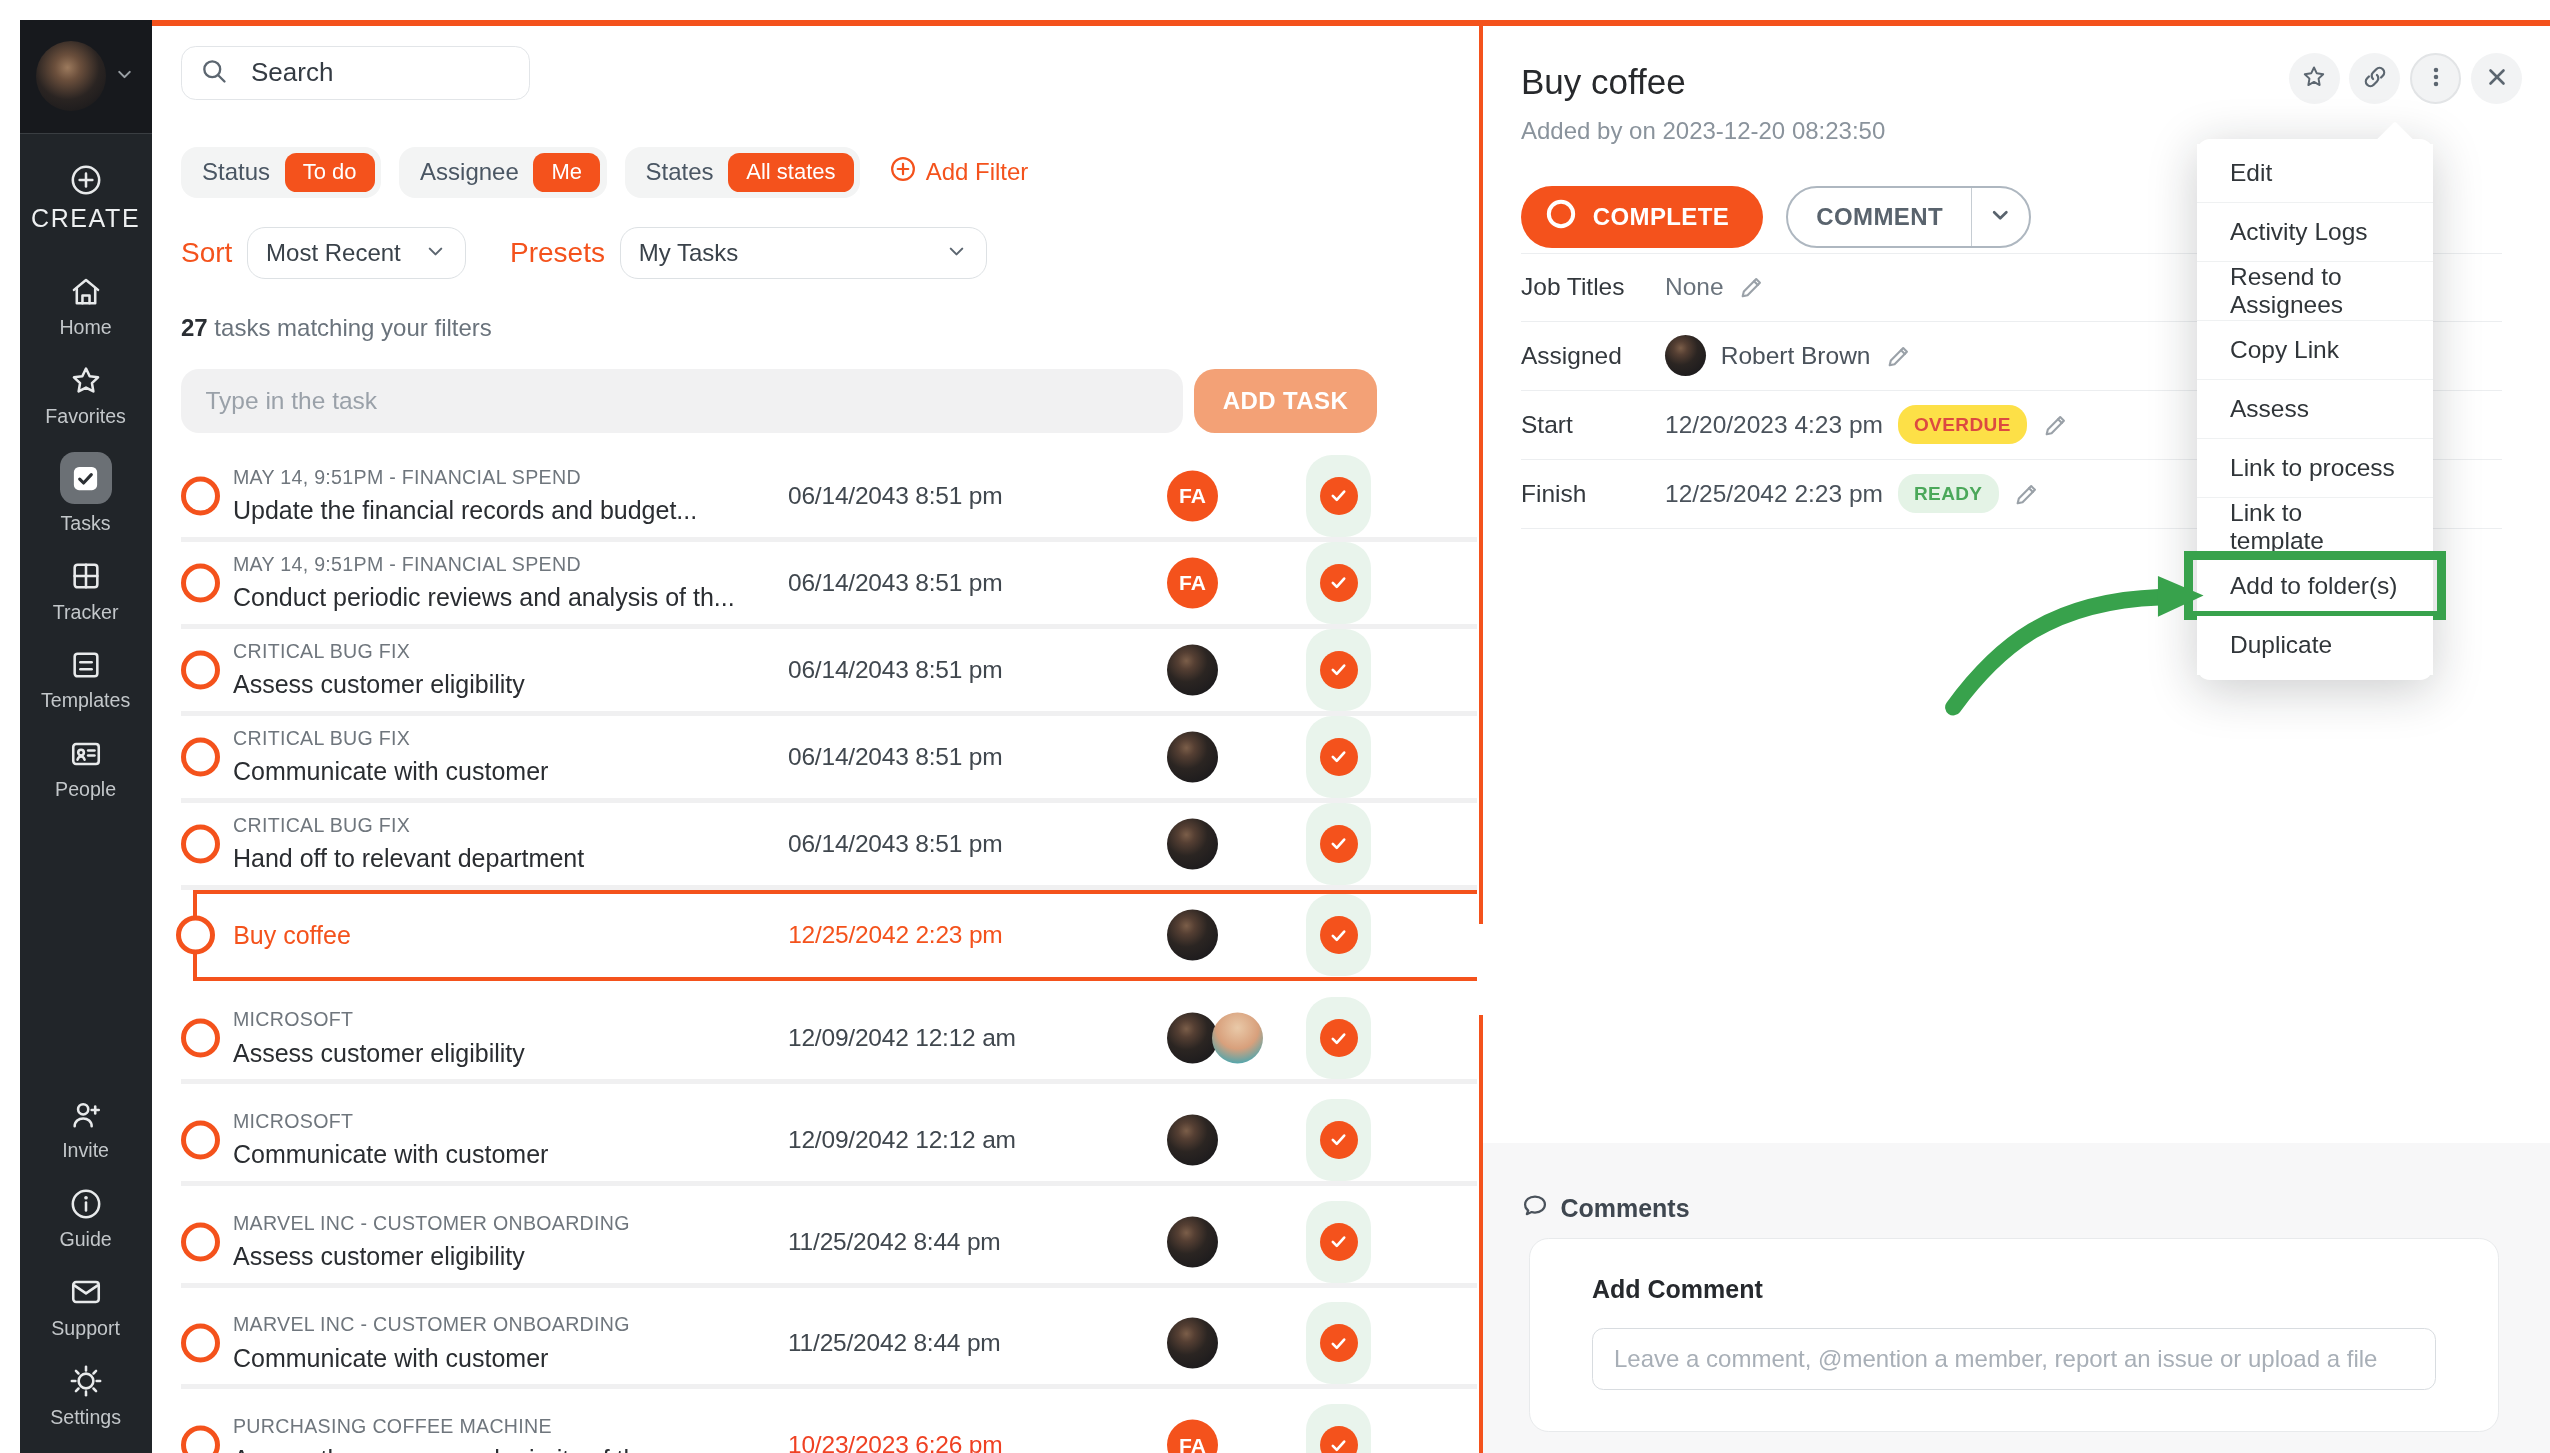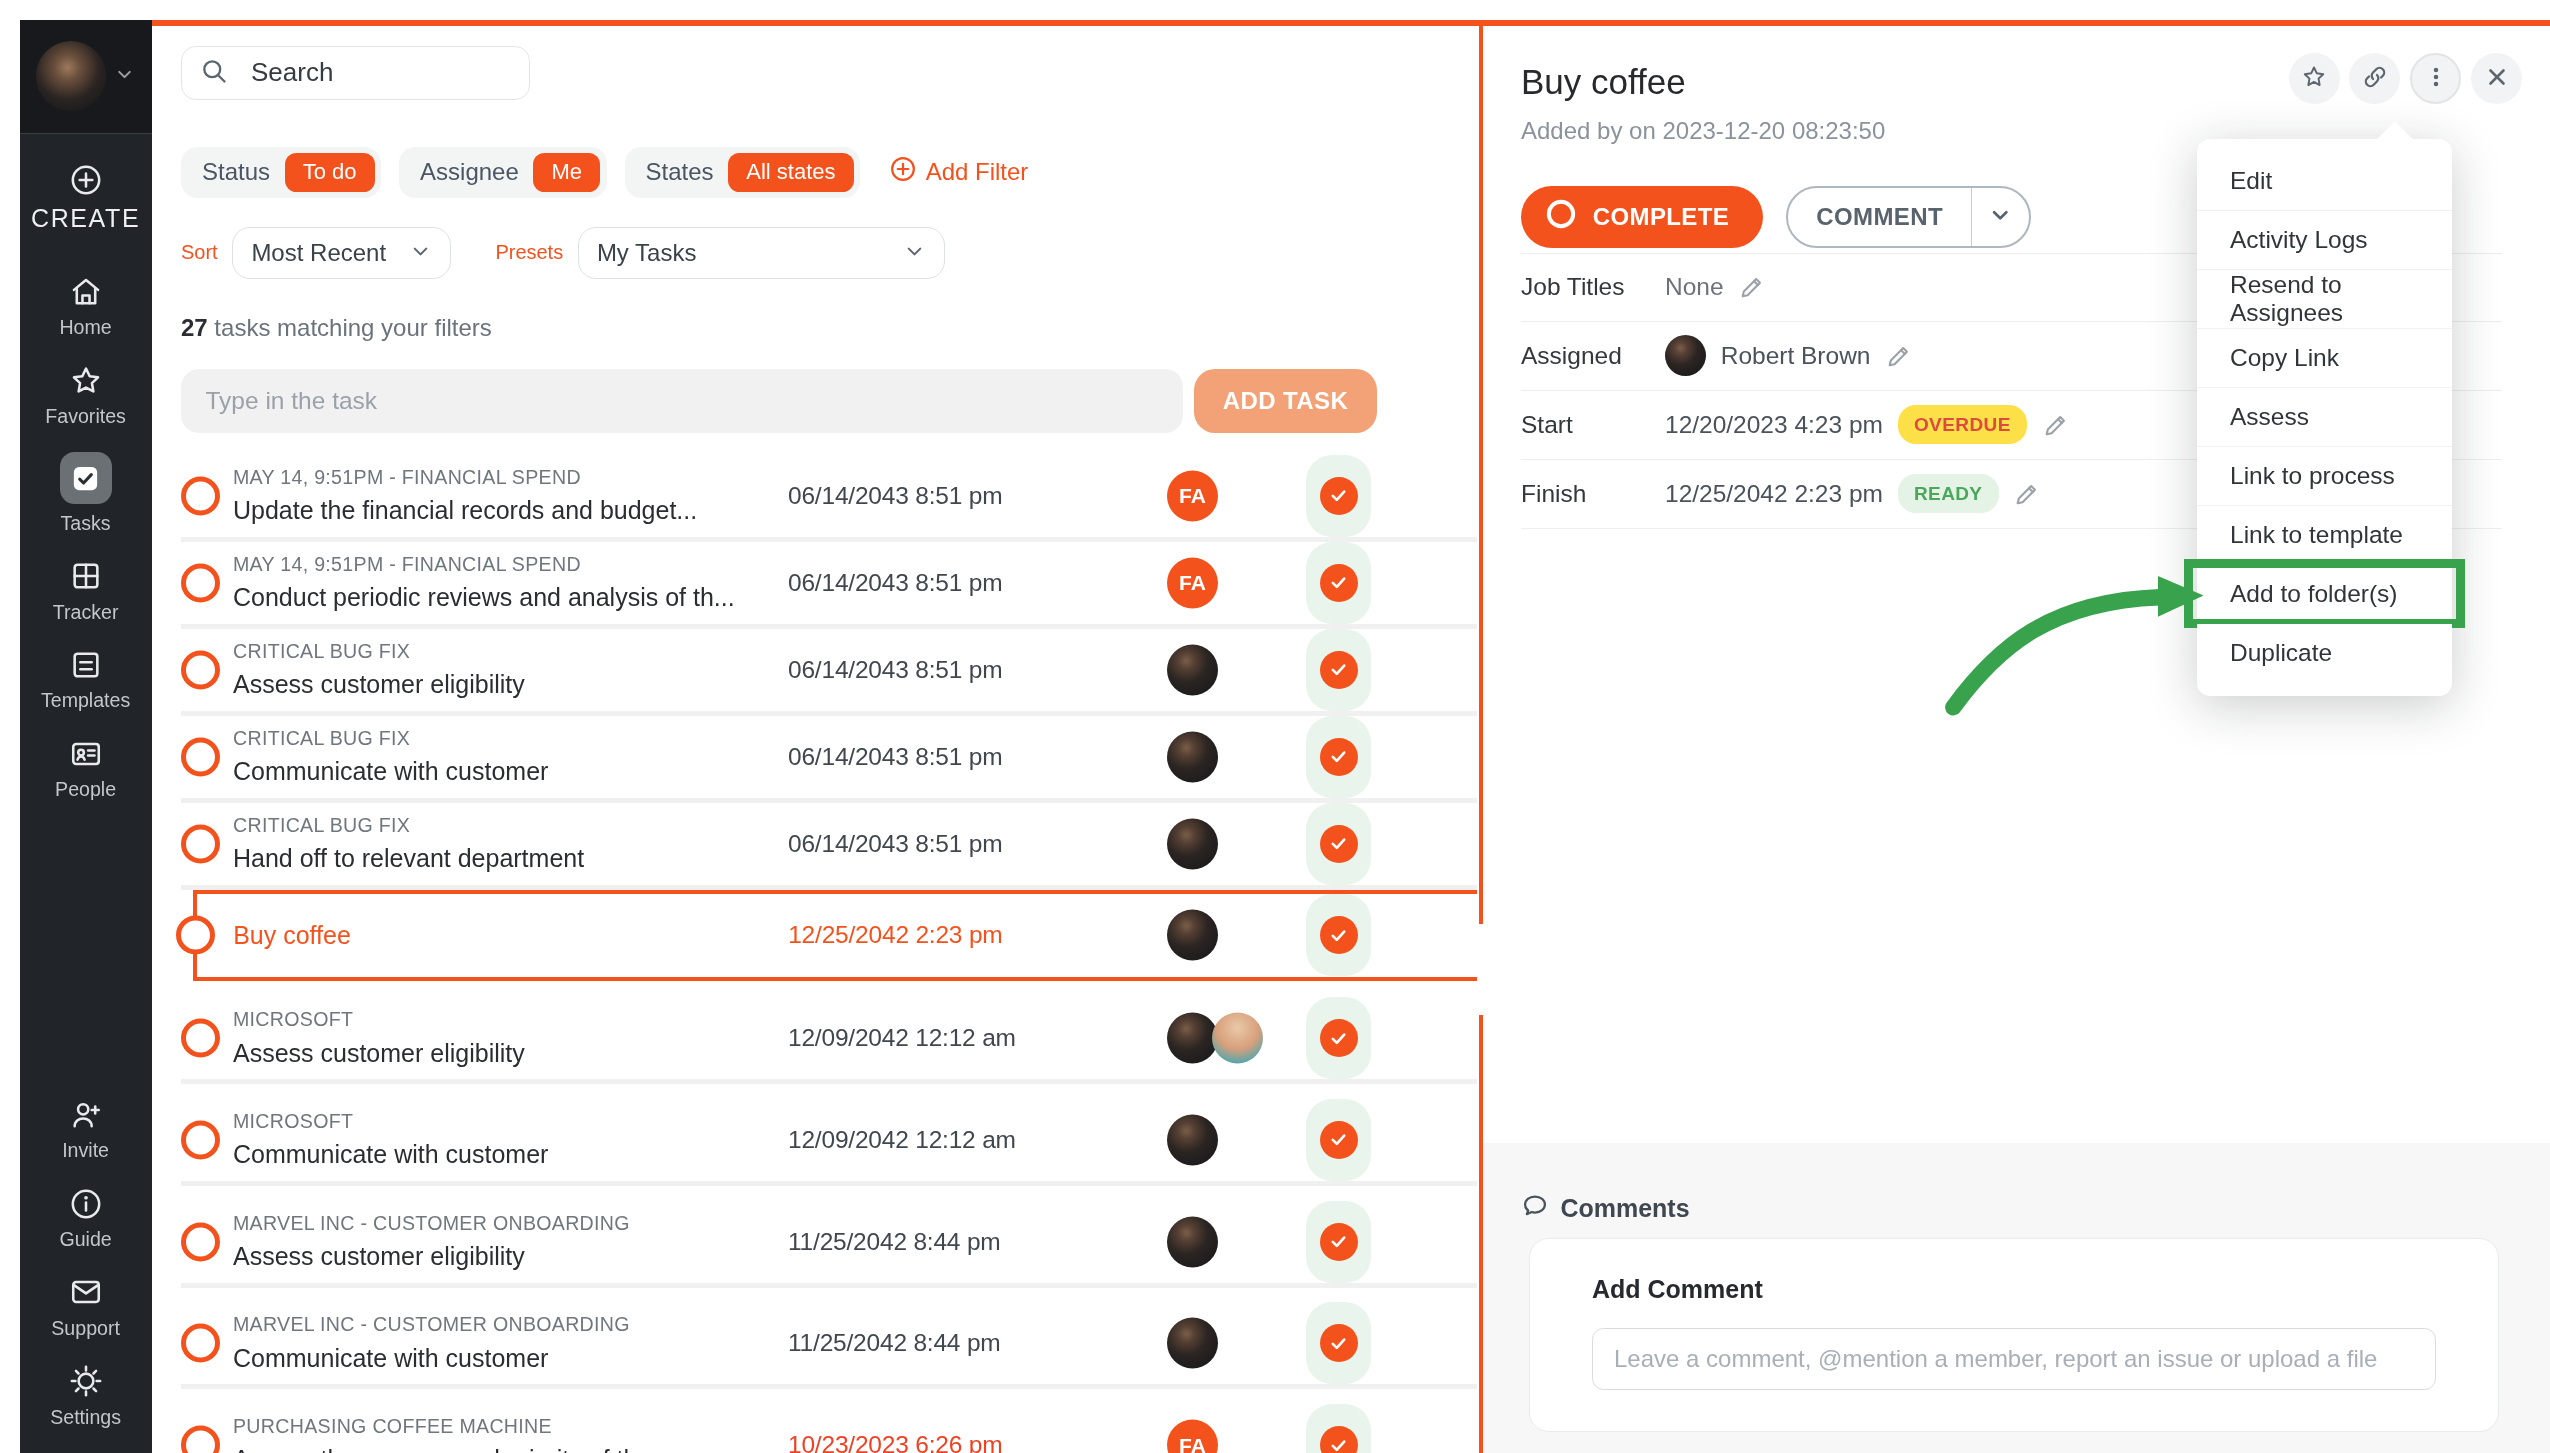--- a/index.html
+++ b/index.html
@@ -49,21 +49,21 @@
                  height:39px; display:flex; align-items:center; padding:0 18px; }
   #add-filter { display:flex; align-items:center; gap:8.2px; color:#f4521c; font-size:24px;
                 margin-left:11.4px; cursor:pointer; }
   #add-filter svg { width:28px; height:28px; }
 
   #sort-row { margin-top:29px; display:flex; align-items:center; height:52px; }
   .drop { border:1.6px solid #dde1e4; border-radius:18px; height:52px; display:flex;
           align-items:center; justify-content:space-between; padding:0 18px; cursor:pointer; }
   .drop .dval { font-size:24px; color:#3a424a; }
   .drop svg { width:23px; height:23px; color:#5c6670; }
-  .orange-lbl { color:#f4521c; font-size:20px; }
+  .orange-lbl { color:#f4521c; font-size:28px; }
 
   #count-line { margin-top:35px; font-size:24px; color:#6a737c; }
   #count-line b { color:#2a2e33; font-weight:700; }
 
   #add-row { margin-top:27px; display:flex; height:64px; width:1196px; }
   #task-input { flex:1; height:64px; background:#f1f1f2; border:none; border-radius:18px;
                 padding:0 24.5px; font-size:24.5px; color:#3a424a; outline:none; font-family:inherit; }
   #task-input::placeholder { color:#9aa1a9; opacity:1; }
   #add-task-btn { width:183px; height:64px; margin-left:11.4px; background:#f3a176; color:#fff;
                   border:none; border-radius:21px; font-size:24px; font-weight:700;
@@ -143,22 +143,22 @@
              font-size:25px; font-weight:700; color:#3f4750; }
   #cm-head svg { width:28px; height:28px; color:#4a525b; }
   #cm-card { position:absolute; left:46px; right:52px; top:95px; height:194px; background:#fff;
              border:1.6px solid #e8eaec; border-radius:19.6px; padding:36px 62px 0 62px; }
   #cm-card h3 { font-size:25px; color:#26292d; font-weight:700; margin-bottom:24.5px; }
   #cm-input { width:100%; height:62px; border:1.6px solid #d8dce0; border-radius:11.4px; padding:0 21px;
               font-size:24px; color:#3a424a; outline:none; font-family:inherit; }
   #cm-input::placeholder { color:#a8afb7; opacity:1; }
 
   
-  #menu { position:absolute; left:714px; top:113px; width:255px; background:#fff; border-radius:13px;
-          box-shadow:0 9.8px 49px rgba(25,28,33,.22); padding:13px 0; z-index:5; }
+  #menu { position:absolute; left:714px; top:113px; width:236px; background:#fff; border-radius:13px;
+          box-shadow:0 9.8px 49px rgba(25,28,33,.22); padding:5px 0; z-index:5; }
   #menu .pointer { position:absolute; left:184px; top:-11.4px; width:28px; height:28px; background:#fff;
                    transform:rotate(45deg); border-radius:3.3px; }
   .mitem { position:relative; height:59px; display:flex; align-items:center; padding:0 33px;
            font-size:24.5px; color:#303539; border-bottom:1.6px solid #eff1f2; cursor:pointer; background:#fff; }
   .mitem:last-child { border-bottom:none; }
   .green-ring { position:absolute; left:-13px; right:-13px; top:-5.7px; bottom:-5.7px;
                 border:9px solid #38a24c; pointer-events:none; }
 
   #arrow-svg { position:absolute; left:425px; top:506px; width:327px; height:212px; z-index:6;
                pointer-events:none; }

